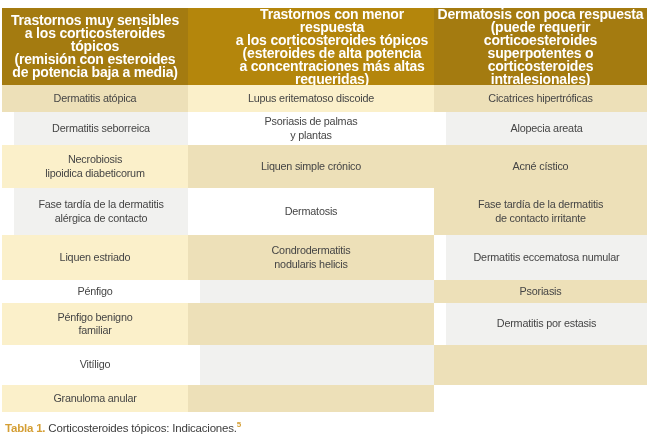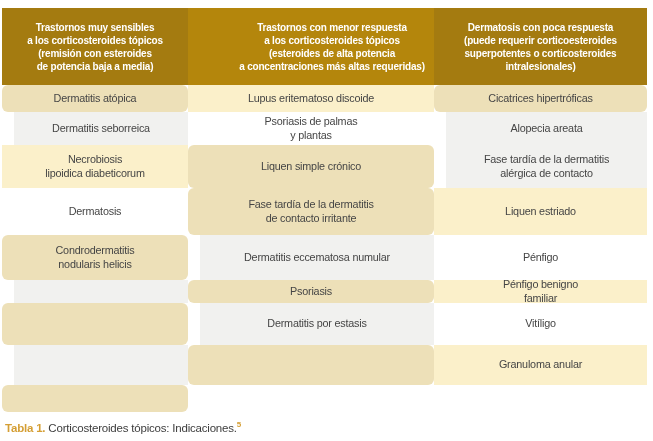--- a/index.html
+++ b/index.html
@@ -21,31 +21,31 @@
     display: flex;
     align-items: center;
     justify-content: center;
     text-align: center;
     white-space: pre-line;
     letter-spacing: -0.2px;
   }
   .header-cell {
     color: var(--header-text);
     font-weight: bold;
-    font-size: 10px;
+    font-size: 14px;
     line-height: 13px;
   }
   .header-cell.muted  { background: var(--header-outer); }
   .header-cell.bright { background: var(--header-middle); padding-left: 42px; }
   .body-cell {
     color: var(--cell-text);
     font-size: 10.8px;
     line-height: 13.5px;
   }
-  .body-cell.tan.muted  { background: var(--row-tan-outer); border-radius: 6px; }
+  .body-cell.tan.muted  { background: var(--row-tan-outer); }
   .body-cell.alt.muted  { background: var(--row-alt-outer); margin-left: 12px; }
   .body-cell.tan.bright { background: var(--row-tan-middle); }
   .body-cell.alt.bright { background: var(--row-alt-middle); }
   .caption {
     position: absolute;
     left: 5px;
     top: 417px;
     font-size: 11.5px;
     line-height: 15px;
     color: var(--caption-text);
@@ -83,20 +83,21 @@
       <div class="cell body-cell tan muted">Dermatitis atópica</div>
       <div class="cell body-cell tan bright">Lupus eritematoso discoide</div>
       <div class="cell body-cell tan muted">Cicatrices hipertróficas</div>
       <div class="cell body-cell alt muted">Dermatitis seborreica</div>
       <div class="cell body-cell alt bright">Psoriasis de palmas
 y plantas</div>
       <div class="cell body-cell alt muted">Alopecia areata</div>
       <div class="cell body-cell tan bright">Necrobiosis
 lipoidica diabeticorum</div>
       <div class="cell body-cell tan muted">Liquen simple crónico</div>
+      <div class="cell body-cell tan muted">Acné cístico</div>
       <div class="cell body-cell alt muted">Fase tardía de la dermatitis
 alérgica de contacto</div>
       <div class="cell body-cell alt bright">Dermatosis</div>
       <div class="cell body-cell tan muted">Fase tardía de la dermatitis
 de contacto irritante</div>
       <div class="cell body-cell tan bright">Liquen estriado</div>
       <div class="cell body-cell tan muted">Condrodermatitis
 nodularis helicis</div>
       <div class="cell body-cell alt muted">Dermatitis eccematosa numular</div>
       <div class="cell body-cell alt bright">Pénfigo</div>

